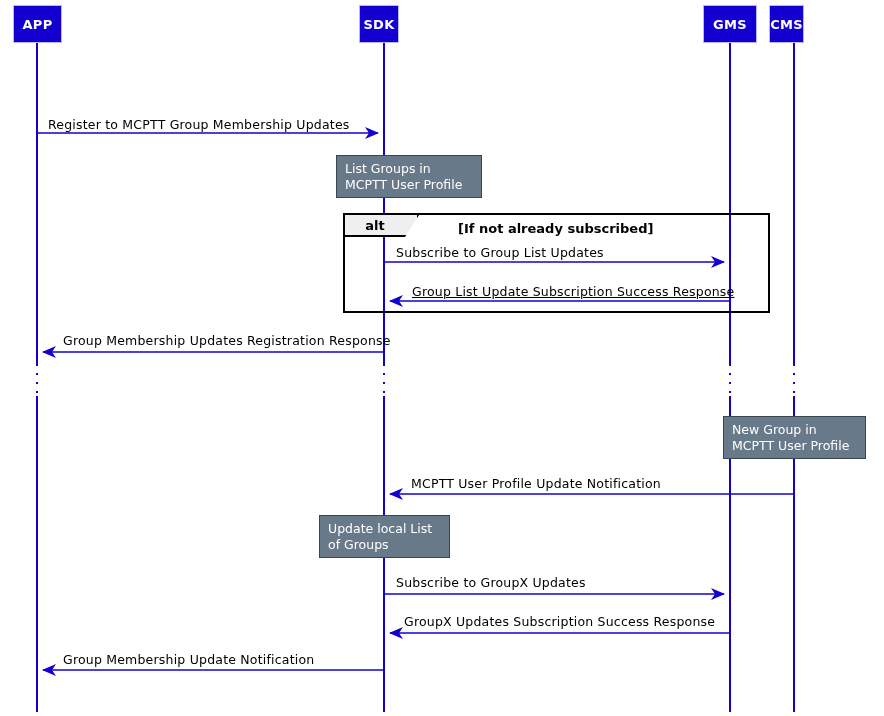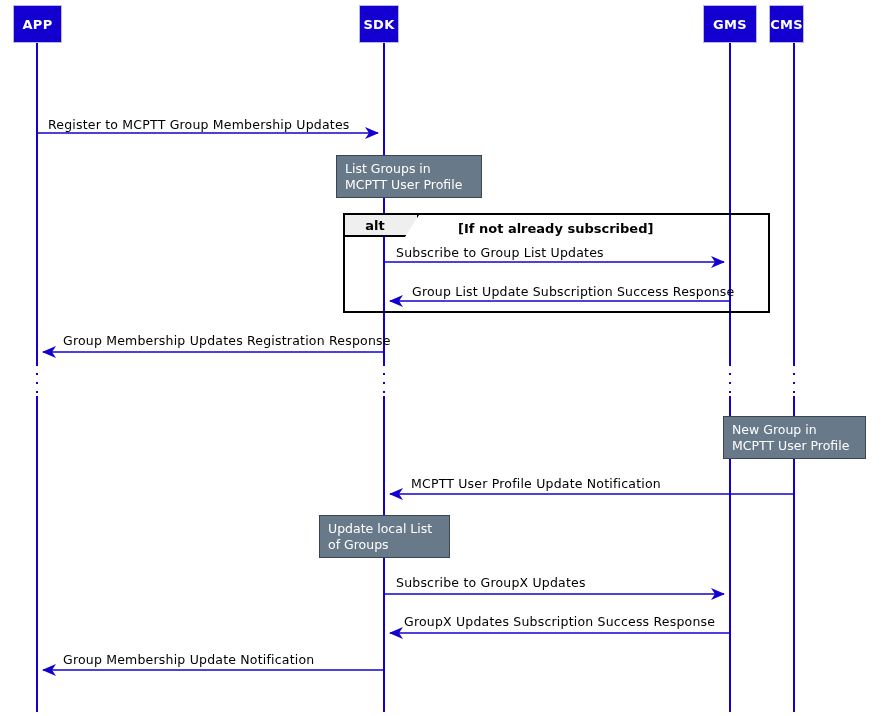--- a/index.html
+++ b/index.html
@@ -208,21 +208,21 @@
   <div id="fragments-host">
       <div class="fragment" style="left: 343px; top: 213px; width: 427px; height: 100px;">
         <div class="fragment-tab">alt</div>
       </div>
       <div class="fragment-cond" style="left: 458px; top: 217px; position: absolute;">[If not already subscribed]</div>
     </div>
 
   <div id="labels-host">
       <div class="msg-label" style="left: 48px; top: 117px;">Register to MCPTT Group Membership Updates</div>
       <div class="msg-label" style="left: 396px; top: 245px;">Subscribe to Group List Updates</div>
-      <div class="msg-label" style="left: 412px; top: 284px;">Group List Update Subscription Success Response</div>
+      <div class="msg-label" style="left: 412px; top: 284px; text-decoration: underline;">Group List Update Subscription Success Response</div>
       <div class="msg-label" style="left: 63px; top: 333px; text-align: right;">Group Membership Updates Registration Response</div>
       <div class="msg-label" style="left: 411px; top: 476px;">MCPTT User Profile Update Notification</div>
       <div class="msg-label" style="left: 396px; top: 575px;">Subscribe to GroupX Updates</div>
       <div class="msg-label" style="left: 404px; top: 614px;">GroupX Updates Subscription Success Response</div>
       <div class="msg-label" style="left: 63px; top: 652px;">Group Membership Update Notification</div>
     </div>
 
 </div>
 
 </body></html>

